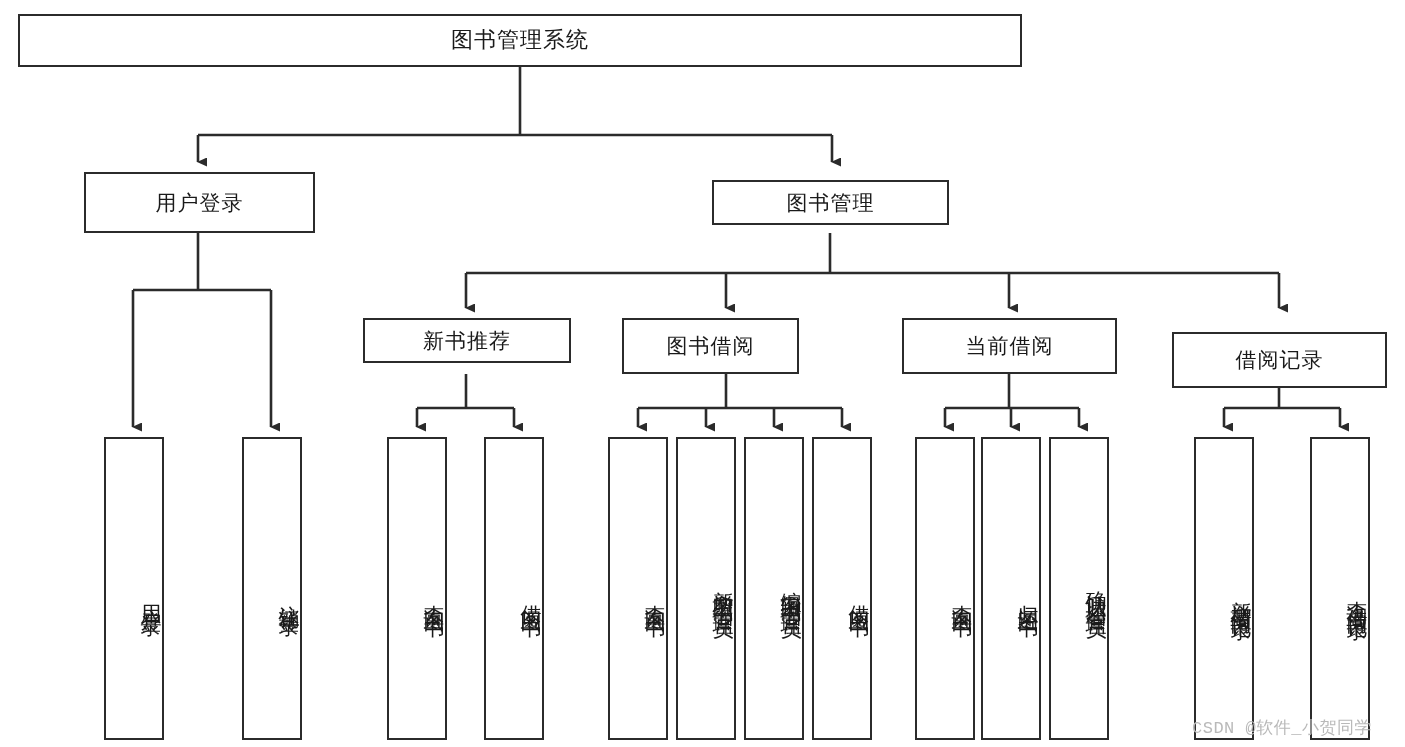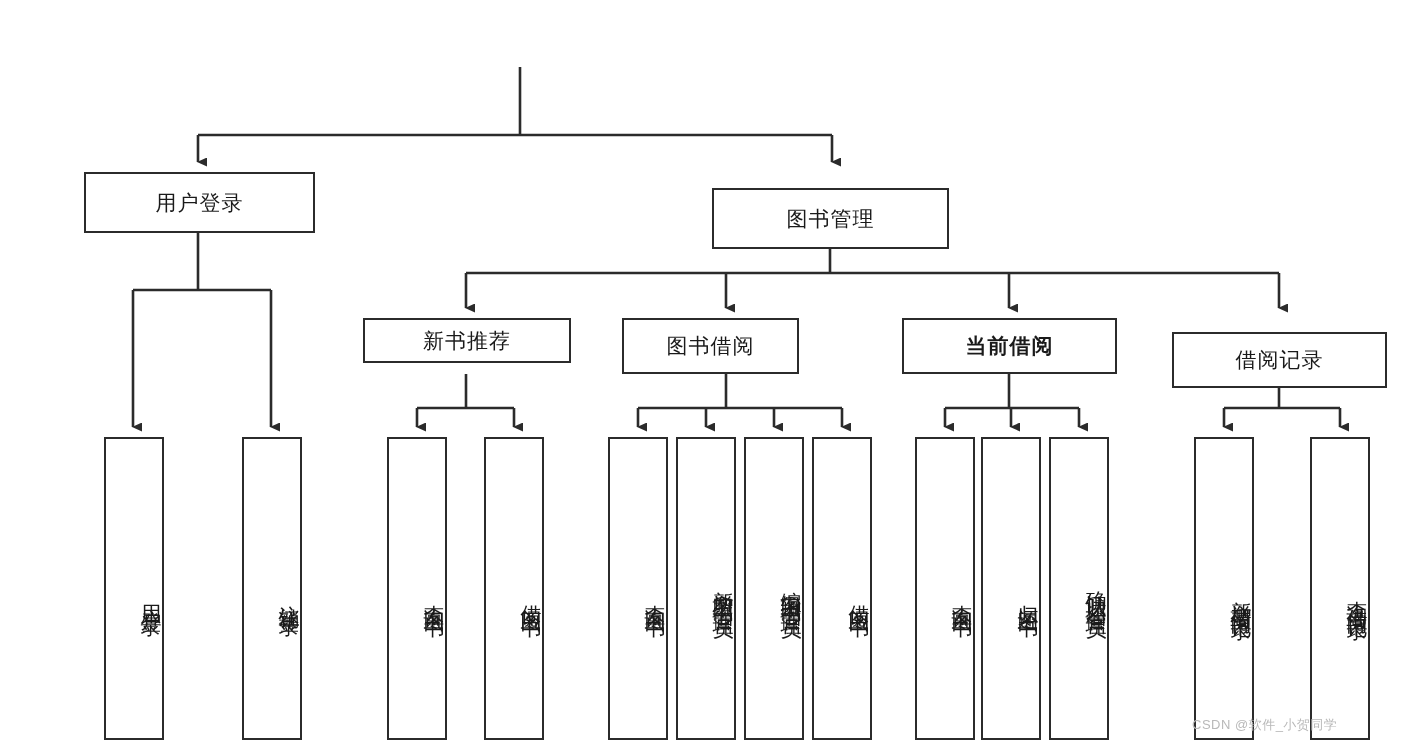--- a/index.html
+++ b/index.html
@@ -55,26 +55,26 @@
     align-items: flex-start;
     justify-content: center;
     padding-top: 14px;
     white-space: nowrap;
   }
   .node.leaf.tall {
     padding-top: 6px;
   }
   .watermark {
     position: absolute;
-    font-size: 13px;
+    font-size: 17px;
     color: #b9b9b9;
     letter-spacing: 0.5px;
     white-space: nowrap;
     z-index: 3;
-    font-family: Liberation Sans, sans-serif;
+    font-family: Liberation Mono, monospace;
   }
 </style>
 </head>
 <body>
 
 <div id="canvas">
 
   <svg id="edges" viewBox="0 0 1405 747" xmlns="http://www.w3.org/2000/svg">
     <defs>
       <marker id="arw" markerWidth="9" markerHeight="10" refX="4.5" refY="9" orient="auto" markerUnits="userSpaceOnUse">
@@ -118,27 +118,28 @@
       <path d="M1011,408 L1011,427" marker-end="url(#arw)"></path>
       <path d="M1079,408 L1079,427" marker-end="url(#arw)"></path>
 
       <path d="M1279,374 L1279,408"></path>
       <path d="M1224,408 L1340,408"></path>
       <path d="M1224,408 L1224,427" marker-end="url(#arw)"></path>
       <path d="M1340,408 L1340,427" marker-end="url(#arw)"></path>
     </g>
   </svg>
 
+  <div class="node horiz root" style="left:18px; top:14px; width:1004px; height:53px;">图书管理系统</div>
 
   <div class="node horiz" style="left:84px; top:172px; width:231px; height:61px;">用户登录</div>
-  <div class="node horiz" style="left:712px; top:188px; width:237px; height:61px;">图书管理</div>
+  <div class="node horiz" style="left:712px; top:180px; width:237px; height:45px;">图书管理</div>
 
   <div class="node horiz" style="left:363px; top:318px; width:208px; height:45px;">新书推荐</div>
   <div class="node horiz" style="left:622px; top:318px; width:177px; height:56px;">图书借阅</div>
-  <div class="node horiz" style="left:902px; top:318px; width:215px; height:56px;font-weight:bold;">当前借阅</div>
+  <div class="node horiz" style="left:902px; top:318px; width:215px; height:56px;">当前借阅</div>
   <div class="node horiz" style="left:1172px; top:332px; width:215px; height:56px;">借阅记录</div>
 
   <div class="node leaf" style="left:104px; top:437px; width:60px; height:303px;">用户登录</div>
   <div class="node leaf" style="left:242px; top:437px; width:60px; height:303px;">注销登录</div>
 
   <div class="node leaf" style="left:387px; top:437px; width:60px; height:303px;">查询图书</div>
   <div class="node leaf" style="left:484px; top:437px; width:60px; height:303px;">借阅图书</div>
 
   <div class="node leaf" style="left:608px; top:437px; width:60px; height:303px;">查询图书</div>
   <div class="node leaf tall" style="left:676px; top:437px; width:60px; height:303px;">新增图书（管理员）</div>

